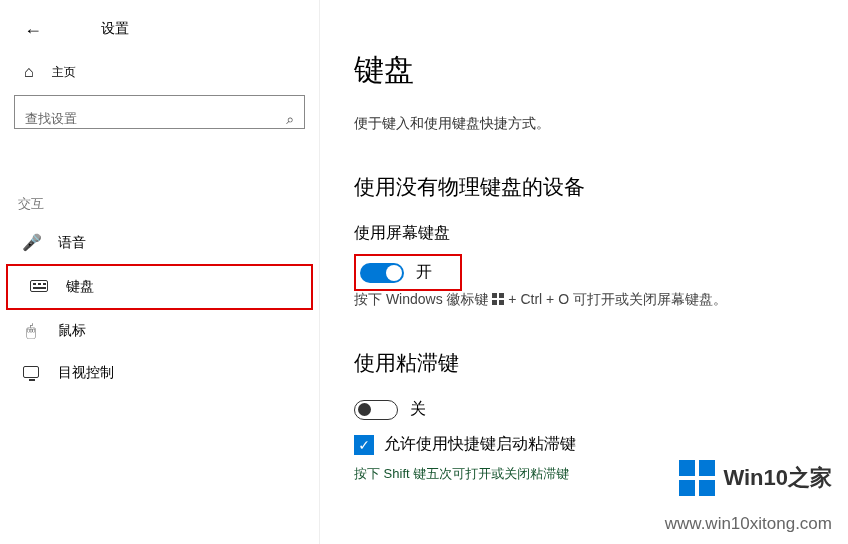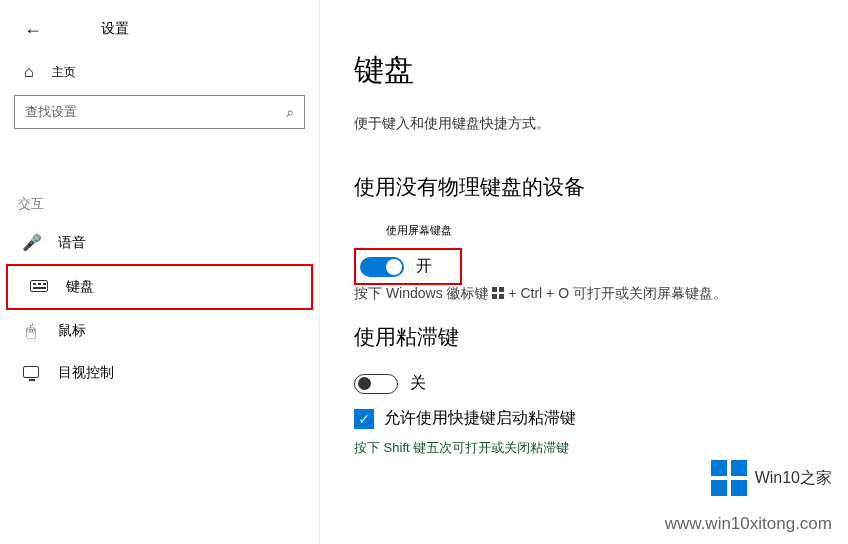--- a/index.html
+++ b/index.html
@@ -34,21 +34,21 @@
       gap: 18px;
       padding: 10px 20px 14px 24px;
     }
     .home-ico { font-size: 16px; }
     .home-txt { font-size: 12px; }
     .search-wrap { padding: 0 14px 12px 14px; }
     .search-box {
       border: 1px solid #888;
       height: 34px;
       display: flex;
-      align-items: center;
+      align-items: flex-end;
       padding: 0 10px;
       justify-content: space-between;
     }
     .search-txt { color: #666; font-size: 13px; }
     .search-ico { color: #555; font-size: 14px; }
     .sect-bold {
       font-weight: 700;
       font-size: 14px;
       padding: 18px 20px 6px 18px;
     }
@@ -90,21 +90,21 @@
 
     
     .main {
       flex: 1;
       padding: 50px 0 0 34px;
       position: relative;
     }
     .h1 { font-size: 30px; font-weight: 400; margin-bottom: 24px; }
     .sub { font-size: 14px; color: #333; margin-bottom: 40px; }
     .h2 { font-size: 21px; font-weight: 400; margin-bottom: 22px; }
-    .lbl { font-size: 11px; margin-bottom: 10px; margin-left: 32px; }
+    .lbl { font-size: 16px; margin-bottom: 10px; }
     .toggle-row {
       display: flex;
       align-items: center;
       gap: 12px;
       margin-bottom: 14px;
     }
     .toggle-on-wrap {
       border: 2px solid #d00;
       padding: 6px 28px 6px 4px;
       display: inline-flex;
@@ -120,21 +120,21 @@
       width: 16px; height: 16px; border-radius: 50%; background: #fff;
     }
     .toggle-off {
       width: 44px; height: 20px; border-radius: 10px;
       border: 1.5px solid #333; position: relative; background: #fff;
     }
     .toggle-off::after {
       content: ""; position: absolute; left: 3px; top: 2.5px;
       width: 13px; height: 13px; border-radius: 50%; background: #333;
     }
-    .hint { font-size: 14px; color: #444; margin-bottom: 20px; }
+    .hint { font-size: 14px; color: #444; margin-bottom: 40px; }
     .win-glyph {
       display: inline-block; width: 12px; height: 12px; vertical-align: -1px;
       background:
         linear-gradient(#444,#444) 0 0/5px 5px no-repeat,
         linear-gradient(#444,#444) 7px 0/5px 5px no-repeat,
         linear-gradient(#444,#444) 0 7px/5px 5px no-repeat,
         linear-gradient(#444,#444) 7px 7px/5px 5px no-repeat;
     }
     .chk-row { display: flex; align-items: center; gap: 10px; margin-bottom: 10px; }
     .chk {
@@ -147,21 +147,21 @@
     .wm { position: absolute; right: 16px; bottom: 10px; text-align: right; }
     .wm-top { display: flex; align-items: center; gap: 8px; justify-content: flex-end; }
     .wm-logo {
       width: 36px; height: 36px;
       background:
         linear-gradient(#0078d7,#0078d7) 0 0/16px 16px no-repeat,
         linear-gradient(#0078d7,#0078d7) 20px 0/16px 16px no-repeat,
         linear-gradient(#0078d7,#0078d7) 0 20px/16px 16px no-repeat,
         linear-gradient(#0078d7,#0078d7) 20px 20px/16px 16px no-repeat;
     }
-    .wm-txt { font-size: 16px; font-weight: 400; color: #333; }
+    .wm-txt { font-size: 22px; font-weight: 700; color: #333; }
     .wm-url { font-size: 17px; color: #666; margin-top: 18px; }
   </style>
 </head>
 <body>
 
 <div class="wrap">
   <div class="side">
     <div class="top-row">
       <span class="back-arrow">←</span>
       <span class="app-title">设置</span>

